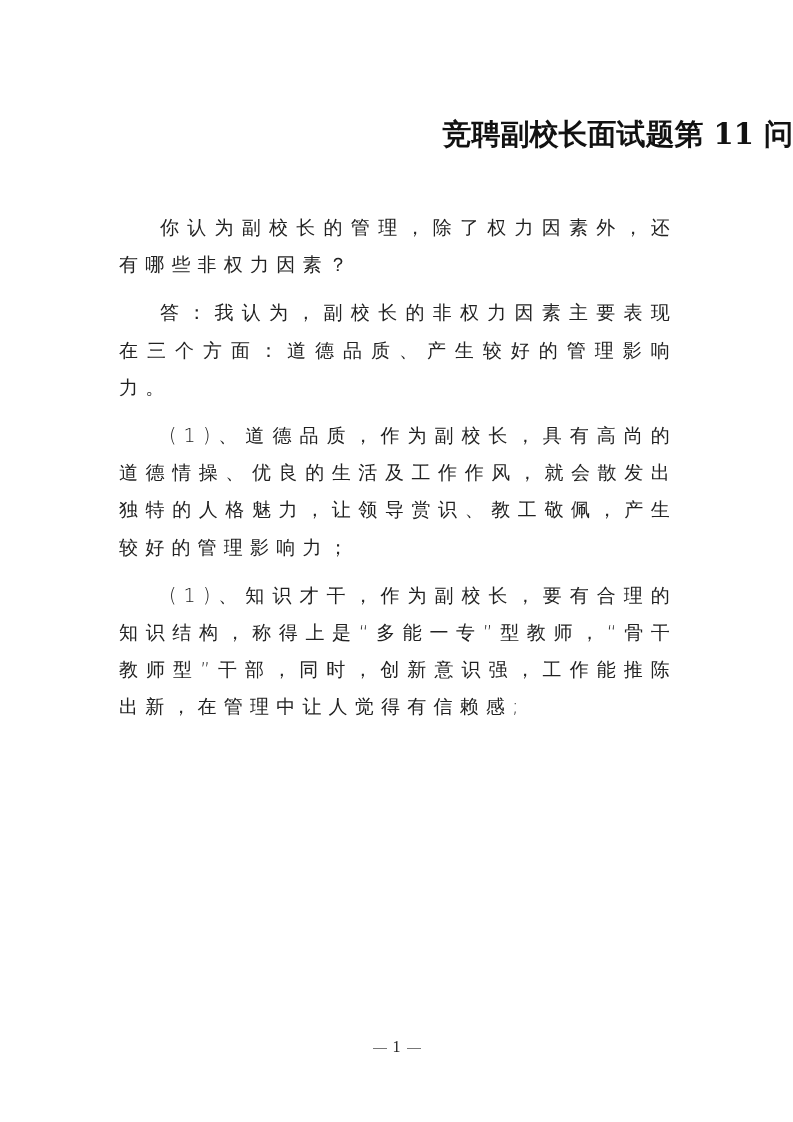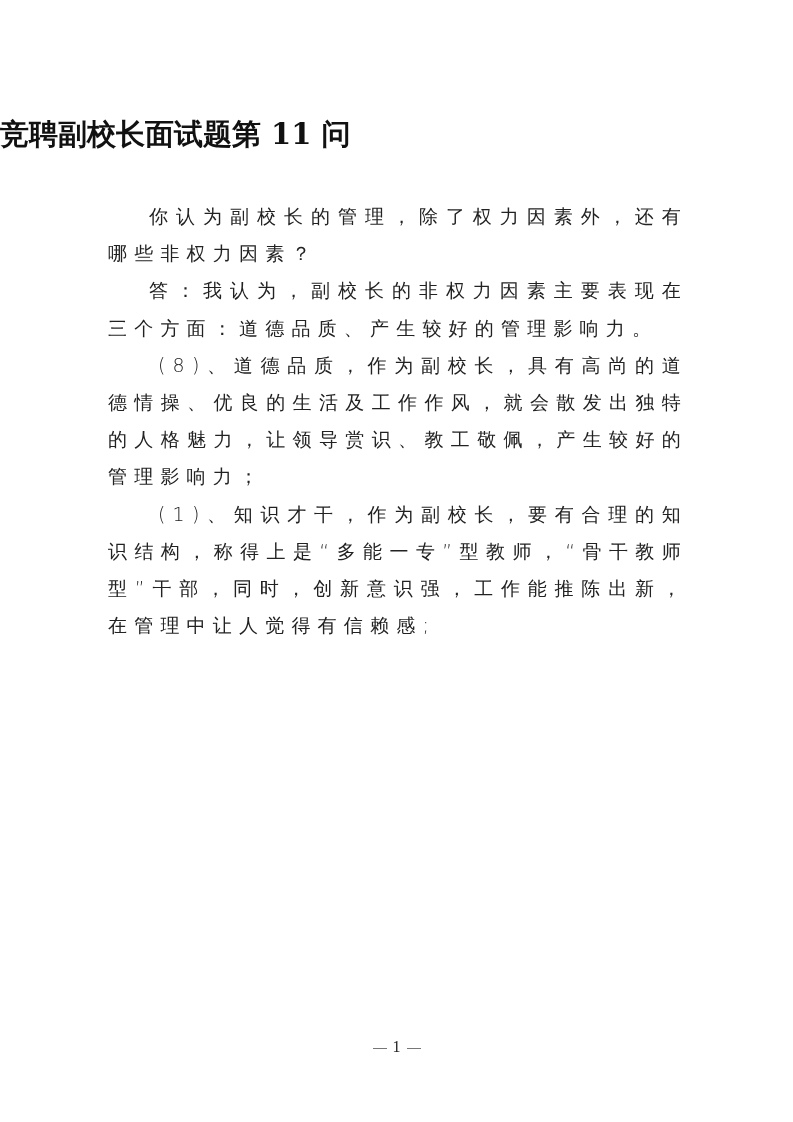--- a/index.html
+++ b/index.html
@@ -20,37 +20,37 @@
     left: 0; top: 0;
     width: 793px;
     height: 1122px;
     background: #ffffff;
   }
   .title {
     position: absolute;
     left: 0;
     top: 114px;
     width: 793px;
-    text-align: left;
+    text-align: right;
     font-family: "DejaVu Serif", "Liberation Serif", serif;
     font-weight: bold;
     font-size: 29px;
     line-height: 40px;
     letter-spacing: 0px;
     color: #111111;
     margin: 0;
   }
   .body {
     position: absolute;
     left: 108px;
     top: 198px;
     width: 580px;
   }
   .para {
-    margin: 0;
+    margin: 11px;
     font-size: 19px;
     line-height: 37.2px;
     letter-spacing: 7.2px;
     text-align: justify;
     text-indent: 41px;
     color: #222222;
     font-family: "DejaVu Sans", "Liberation Sans", sans-serif;
     font-weight: 300;
   }
   .para.item {
@@ -79,21 +79,21 @@
 </head>
 <body>
 
 <div class="page">
 
   <h1 class="title">竞聘副校长面试题第 11 问</h1>
 
   <div class="body">
     <p class="para">你认为副校长的管理，除了权力因素外，还有哪些非权力因素？</p>
     <p class="para">答：我认为，副校长的非权力因素主要表现在三个方面：道德品质、产生较好的管理影响力。</p>
-    <p class="para item">(8)、道德品质，作为副校长，具有高尚的道德情操、优良的生活及工作作风，就会散发出独特的人格魅力，让领导赏识、教工敬佩，产生较好的管理影响力；</p>
+    <p class="para item">(1)、道德品质，作为副校长，具有高尚的道德情操、优良的生活及工作作风，就会散发出独特的人格魅力，让领导赏识、教工敬佩，产生较好的管理影响力；</p>
     <p class="para item">(1)、知识才干，作为副校长，要有合理的知识结构，称得上是“多能一专”型教师，“骨干教师型”干部，同时，创新意识强，工作能推陈出新，在管理中让人觉得有信赖感;</p>
   </div>
 
   <div class="footer">
     <span class="dash"></span><span>1</span><span class="dash"></span>
   </div>
 
 </div>
 
 </body></html>

